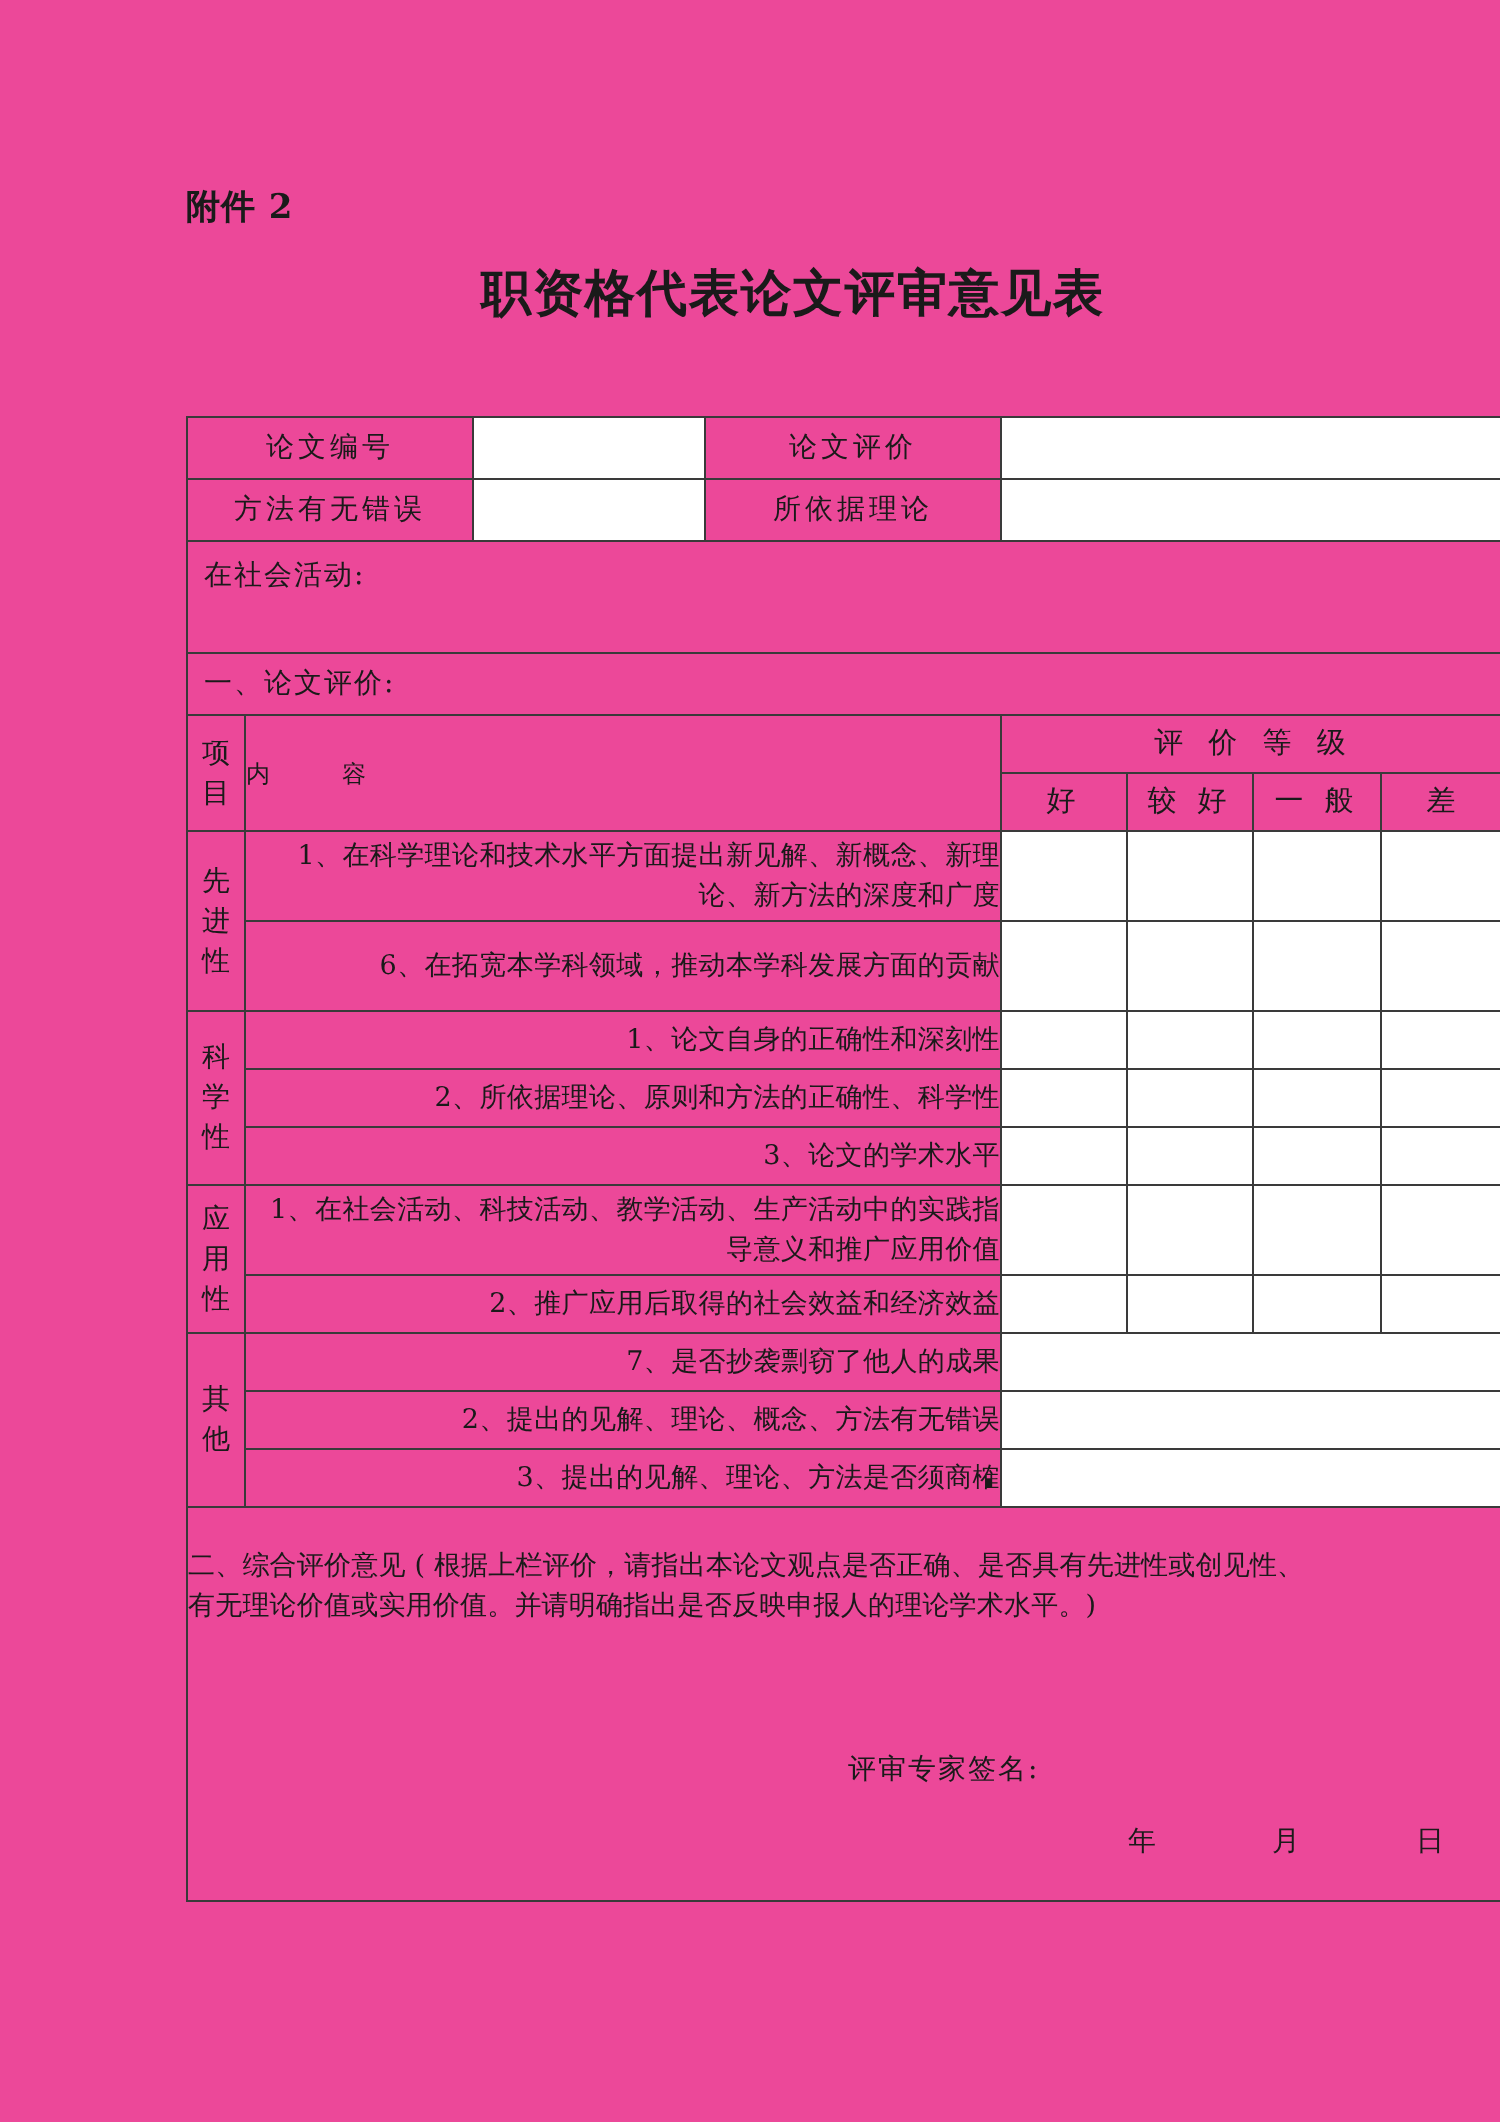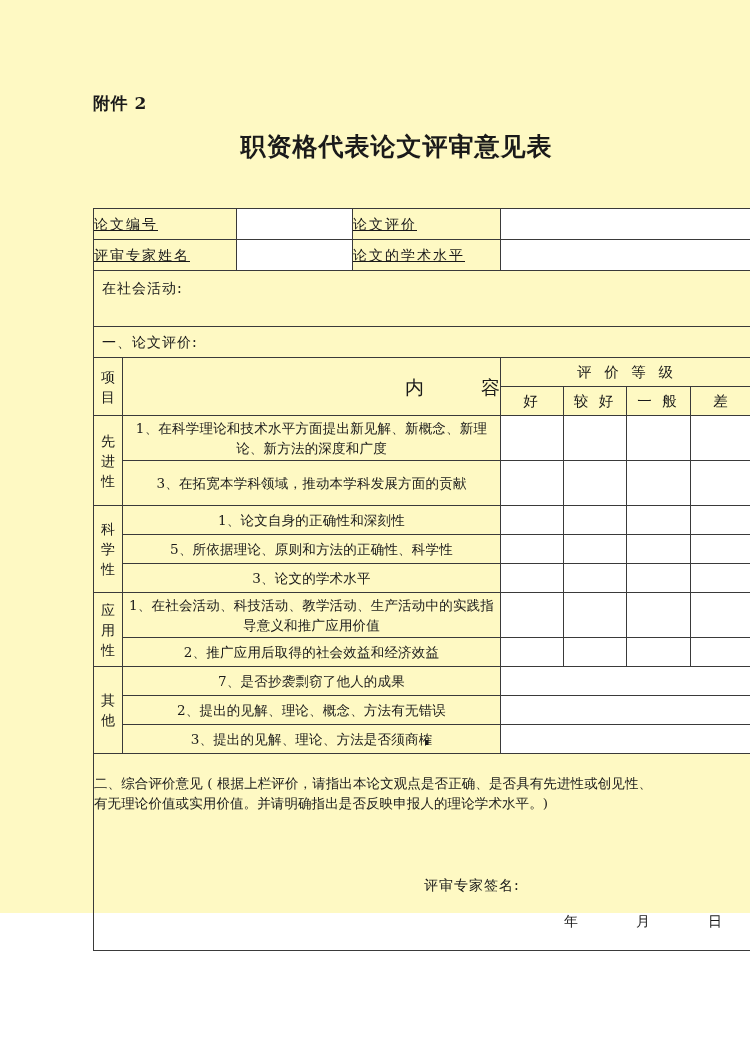--- a/index.html
+++ b/index.html
@@ -12,22 +12,22 @@
     height: 1061px;
     font-family: "DejaVu Serif", "Liberation Serif", serif;
     color: #1a1a1a;
     position: relative;
     overflow: hidden;
   }
   .page {
     position: absolute;
     left: 0; top: 0;
     width: 750px;
-    height: 913px;
-    background: #fef9c3;
+    height: 1061px;
+    background: #ec4899;
   }
 
   
   .attach-label {
     position: absolute;
     left: 93px;
     top: 92px;
     font-size: 17px;
     font-weight: 600;
     letter-spacing: 0.5px;
@@ -56,25 +56,24 @@
     table-layout: fixed;
     font-size: 13.5px;
   }
   .form-table td {
     border: 1px solid #3a3a3a;
     padding: 0;
     vertical-align: middle;
     line-height: 20px;
   }
   .lbl {
-    text-align: left;
+    text-align: center;
     letter-spacing: 2px;
     font-size: 14px;
     height: 30px;
-    text-decoration: underline;
   }
   .blank-cell { background: #fff; }
 
   .title-row td {
     height: 48px;
     vertical-align: top;
   }
   .title-row .pad {
     padding: 7px 0 0 8px;
     font-size: 14px;
@@ -84,36 +83,36 @@
   .section-head td {
     height: 30px;
   }
   .section-head .pad {
     padding-left: 8px;
     font-size: 14px;
     letter-spacing: 1px;
   }
 
   .th-c {
-    text-align: right;
-    font-size: 19px;
+    text-align: left;
+    font-size: 12px;
   }
   .vert {
     text-align: center;
     font-size: 14px;
     line-height: 24px;
     letter-spacing: 0px;
   }
   .vert span { display: block; }
 
   .content-cell {
     padding: 4px 6px 4px 9px;
     font-size: 13.5px;
     line-height: 21px;
-    text-align: center;
+    text-align: right;
     letter-spacing: 0.2px;
   }
   .grade-head-top {
     text-align: center;
     font-size: 14.5px;
     letter-spacing: 4px;
     height: 28px;
   }
   .grade-head-sub {
     text-align: center;
@@ -175,23 +174,23 @@
 
     <tbody>
         <tr>
       <td class="lbl" colspan="2">论文编号</td>
       <td class="blank-cell"></td>
       <td class="lbl">论文评价</td>
       <td class="blank-cell" colspan="4"></td>
     </tr>
 
     <tr>
-      <td class="lbl" colspan="2">评审专家姓名</td>
-      <td class="blank-cell"></td>
-      <td class="lbl">论文的学术水平</td>
+      <td class="lbl" colspan="2">方法有无错误</td>
+      <td class="blank-cell"></td>
+      <td class="lbl">所依据理论</td>
       <td class="blank-cell" colspan="4"></td>
     </tr>
 
     <tr class="title-row">
       <td class="pad" colspan="8">
         <span>在社会活动:</span>
       </td>
     </tr>
 
     <tr class="section-head">
@@ -219,41 +218,41 @@
         <span>进</span>
         <span>性</span>
       </td>
       <td class="content-cell" colspan="3" style="height:44px">1、在科学理论和技术水平方面提出新见解、新概念、新理论、新方法的深度和广度</td>
       <td class="blank-cell"></td>
       <td class="blank-cell"></td>
       <td class="blank-cell"></td>
       <td class="blank-cell"></td>
     </tr>
     <tr>
-      <td class="content-cell" colspan="3" style="height:44px">3、在拓宽本学科领域，推动本学科发展方面的贡献</td>
+      <td class="content-cell" colspan="3" style="height:44px">6、在拓宽本学科领域，推动本学科发展方面的贡献</td>
       <td class="blank-cell"></td>
       <td class="blank-cell"></td>
       <td class="blank-cell"></td>
       <td class="blank-cell"></td>
     </tr>
 
     <tr>
       <td class="vert" rowspan="3">
         <span>科</span>
         <span>学</span>
         <span>性</span>
       </td>
       <td class="content-cell" colspan="3" style="height:28px">1、论文自身的正确性和深刻性</td>
       <td class="blank-cell"></td>
       <td class="blank-cell"></td>
       <td class="blank-cell"></td>
       <td class="blank-cell"></td>
     </tr>
     <tr>
-      <td class="content-cell" colspan="3" style="height:28px">5、所依据理论、原则和方法的正确性、科学性</td>
+      <td class="content-cell" colspan="3" style="height:28px">2、所依据理论、原则和方法的正确性、科学性</td>
       <td class="blank-cell"></td>
       <td class="blank-cell"></td>
       <td class="blank-cell"></td>
       <td class="blank-cell"></td>
     </tr>
     <tr>
       <td class="content-cell" colspan="3" style="height:28px">3、论文的学术水平</td>
       <td class="blank-cell"></td>
       <td class="blank-cell"></td>
       <td class="blank-cell"></td>

